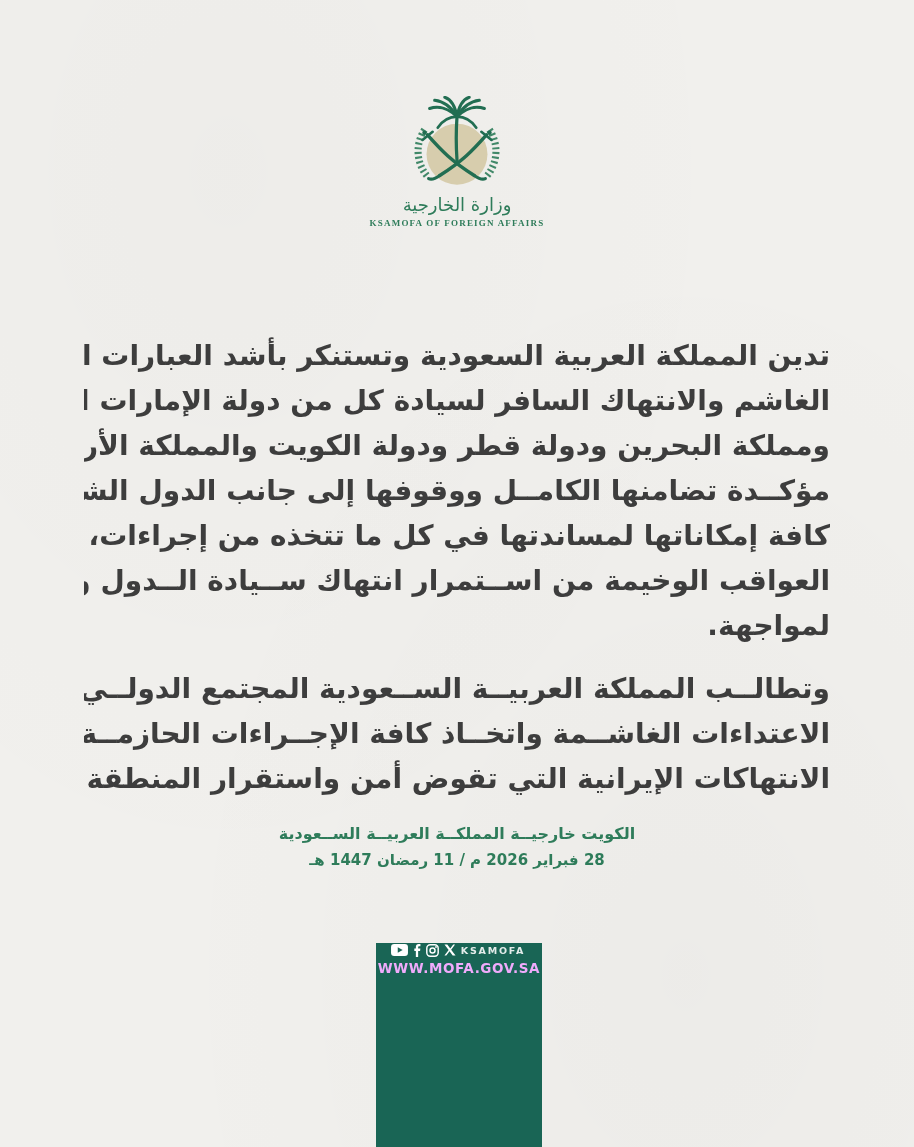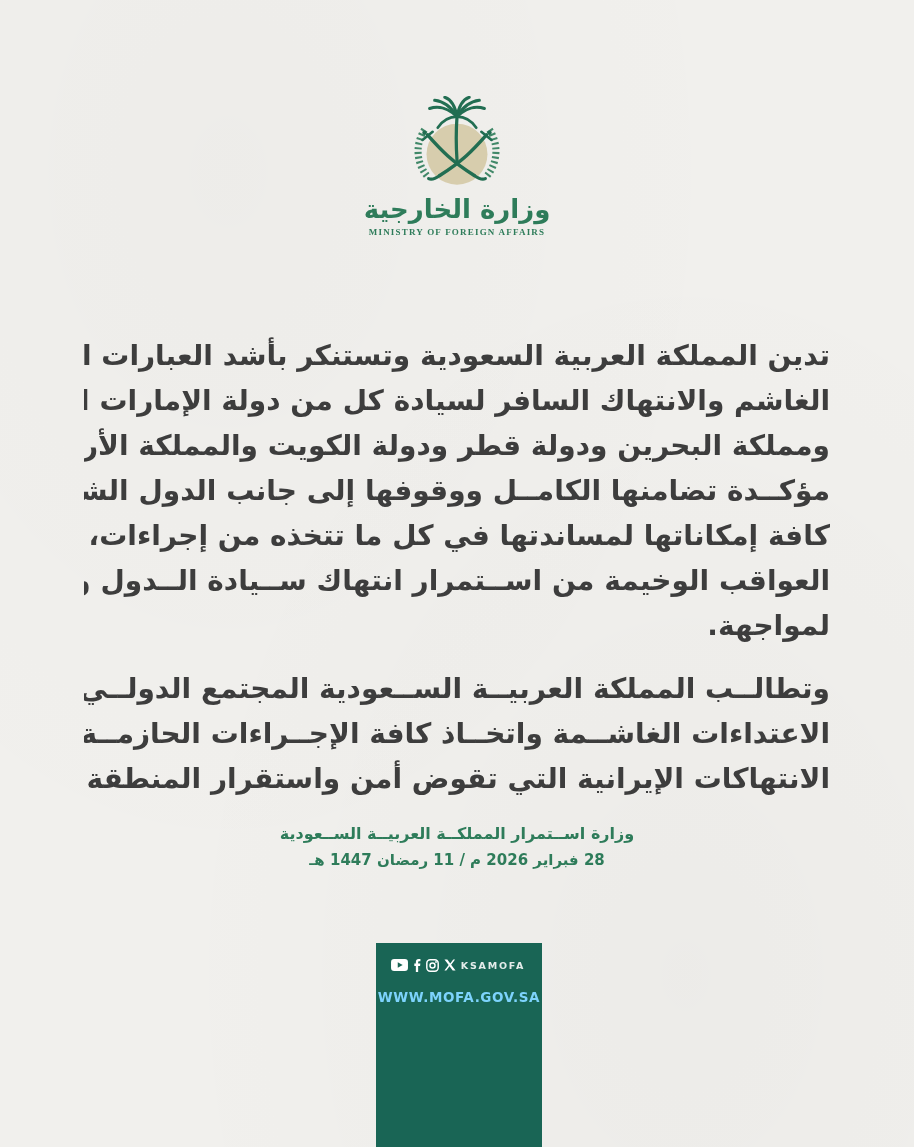--- a/index.html
+++ b/index.html
@@ -28,21 +28,21 @@
 
   
   .logo-block{
     position:absolute;top:96px;left:0;right:0;
     display:flex;flex-direction:column;align-items:center;
   }
   .emblem{display:block;}
   .calligraphy{
     margin-top:4px;
     color:var(--brand);
-    font-size:26px;font-weight:bold;
+    font-size:18px;font-weight:normal;
     direction:rtl;
     letter-spacing:1px;
   }
   .ministry-en{
     margin-top:3px;
     color:var(--brand);
     font-family:"Liberation Serif",serif;
     font-size:9px;font-weight:bold;
     letter-spacing:1.2px;
   }
@@ -79,38 +79,37 @@
   .signature .org{font-size:16px;line-height:27px;}
   .signature .date{font-size:15px;line-height:26px;text-align:center;}
 
   
   .footer-bar{
     position:absolute;
     left:376px;top:943px;
     width:166px;height:204px;
     background:var(--footer-bg);
     display:flex;flex-direction:column;align-items:center;
-    padding-top:15px;
   }
   .social-row{
     display:flex;align-items:center;gap:5px;
     height:14px;
   }
   .social-row .icon{display:flex;align-items:center;}
   .handle{
     color:rgba(255,255,255,0.88);
     font-size:9.5px;font-weight:bold;
     letter-spacing:1.8px;
     margin-right:-1px;
     margin-left:0;
     padding-right:3px;
   }
   .website{
-    margin-top:17px;
-    color:#7dd3fc;
+    margin-top:3px;
+    color:#f0abfc;
     font-size:13.5px;font-weight:bold;
     letter-spacing:0.6px;
     text-align:right;
   }
 </style>
 </head>
 <body>
 
 <div class="page">
 
@@ -136,42 +135,42 @@
       <path d="M65 20 C57 12 47 9 38 12" fill="none" stroke="#226e52" stroke-width="3" stroke-linecap="round"></path>
       <path d="M65 20 C59 10 52 5 43 4" fill="none" stroke="#226e52" stroke-width="3" stroke-linecap="round"></path>
       <path d="M65 20 C63 9 59 3 53 1" fill="none" stroke="#226e52" stroke-width="3" stroke-linecap="round"></path>
       <path d="M65 20 C67 9 71 3 77 1" fill="none" stroke="#226e52" stroke-width="3" stroke-linecap="round"></path>
       <path d="M65 20 C71 10 78 5 87 4" fill="none" stroke="#226e52" stroke-width="3" stroke-linecap="round"></path>
       <path d="M65 20 C73 12 83 9 92 12" fill="none" stroke="#226e52" stroke-width="3" stroke-linecap="round"></path>
       <path d="M65 20 C57 20 50 25 46 31" fill="none" stroke="#226e52" stroke-width="2.6" stroke-linecap="round"></path>
       <path d="M65 20 C73 20 80 25 84 31" fill="none" stroke="#226e52" stroke-width="2.6" stroke-linecap="round"></path>
     </svg>
     <div class="calligraphy">وزارة الخارجية</div>
-    <div class="ministry-en">MINISTRY OF FOREIGN AFFAIRS</div>
+    <div class="ministry-en">KSAMOFA OF FOREIGN AFFAIRS</div>
   </div>
 
   <div class="statement">
     <div class="para">
       <div class="line">تدين المملكة العربية السعودية وتستنكر بأشد العبارات الاعتداء الإيراني</div>
       <div class="line">الغاشم والانتهاك السافر لسيادة كل من دولة الإمارات العربية المتحدة</div>
       <div class="line">ومملكة البحرين ودولة قطر ودولة الكويت والمملكة الأردنية الهاشمية،</div>
       <div class="line">مؤكــدة تضامنها الكامــل ووقوفها إلى جانب الدول الشــقيقة، ووضع</div>
       <div class="line">كافة إمكاناتها لمساندتها في كل ما تتخذه من إجراءات، ومحذرةً من</div>
       <div class="line">العواقب الوخيمة من اســتمرار انتهاك ســيادة الــدول ومبادئ القانون</div>
       <div class="line last">لمواجهة.</div>
     </div>
     <div class="para">
       <div class="line">وتطالــب المملكة العربيــة الســعودية المجتمع الدولــي بإدانة هذه</div>
       <div class="line">الاعتداءات الغاشــمة واتخــاذ كافة الإجــراءات الحازمــة لمواجهة</div>
       <div class="line last">الانتهاكات الإيرانية التي تقوض أمن واستقرار المنطقة.</div>
     </div>
   </div>
 
   <div class="signature">
-    <div class="org">وزارة اســتمرار المملكــة العربيــة الســعودية</div>
+    <div class="org">الكويت خارجيــة المملكــة العربيــة الســعودية</div>
     <div class="date">28 فبراير 2026 م / 11 رمضان 1447 هـ</div>
   </div>
 
   <div class="footer-bar">
     <div class="social-row">
       <span class="icon">
         <svg width="17" height="12" viewBox="0 0 24 17">
             <rect width="24" height="17" rx="4.5" fill="#fff"></rect>
             <polygon points="9.5,4.5 16.5,8.5 9.5,12.5" fill="#196555"></polygon>
           </svg>

